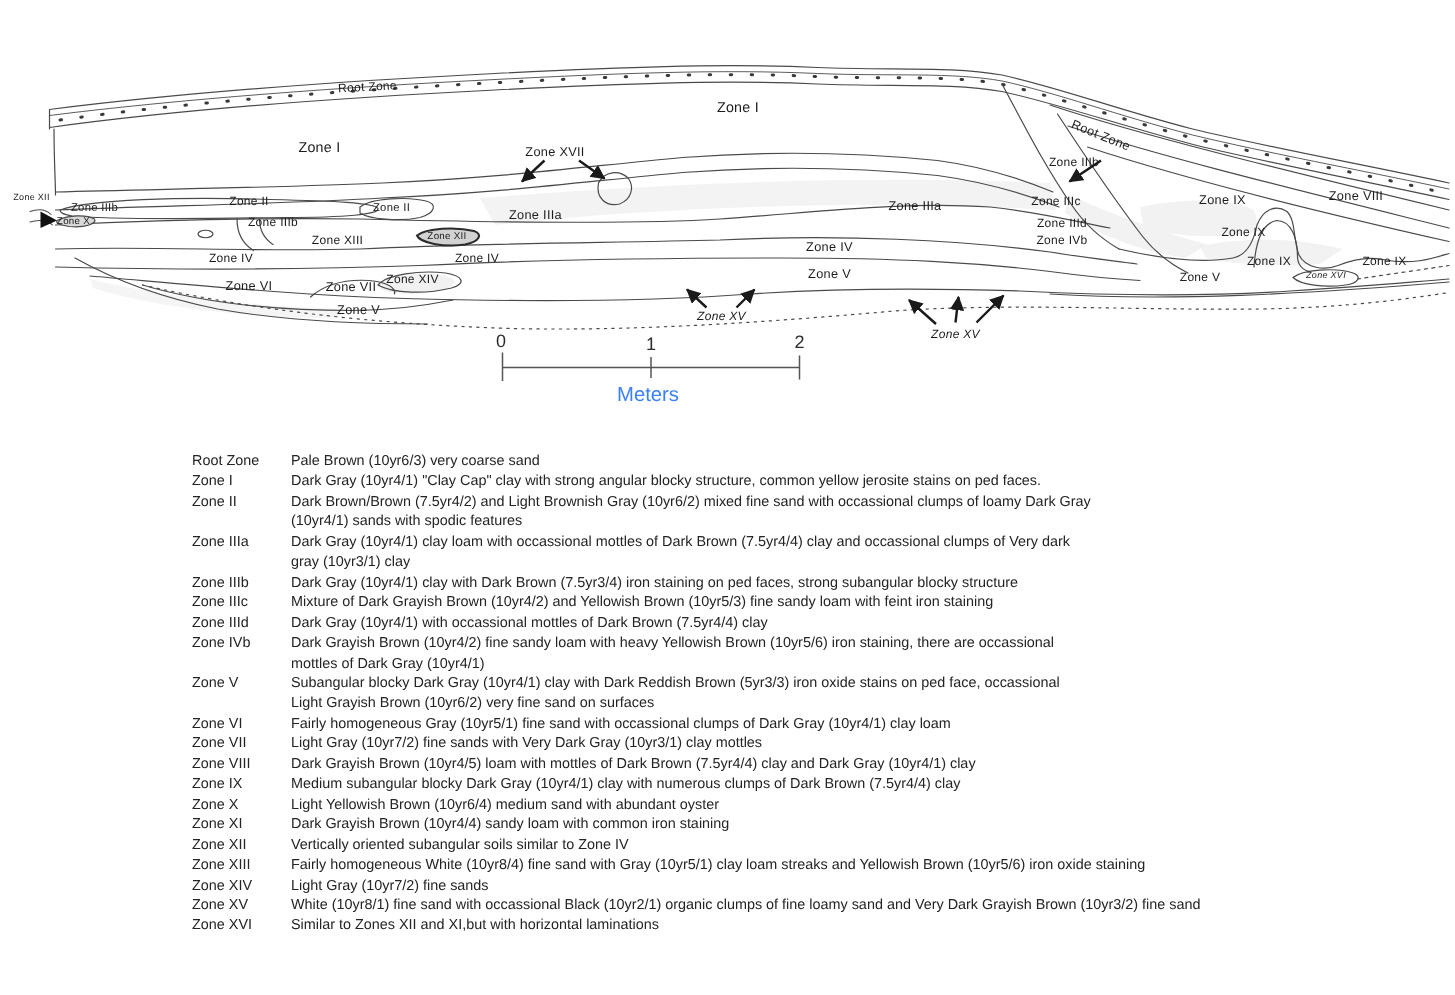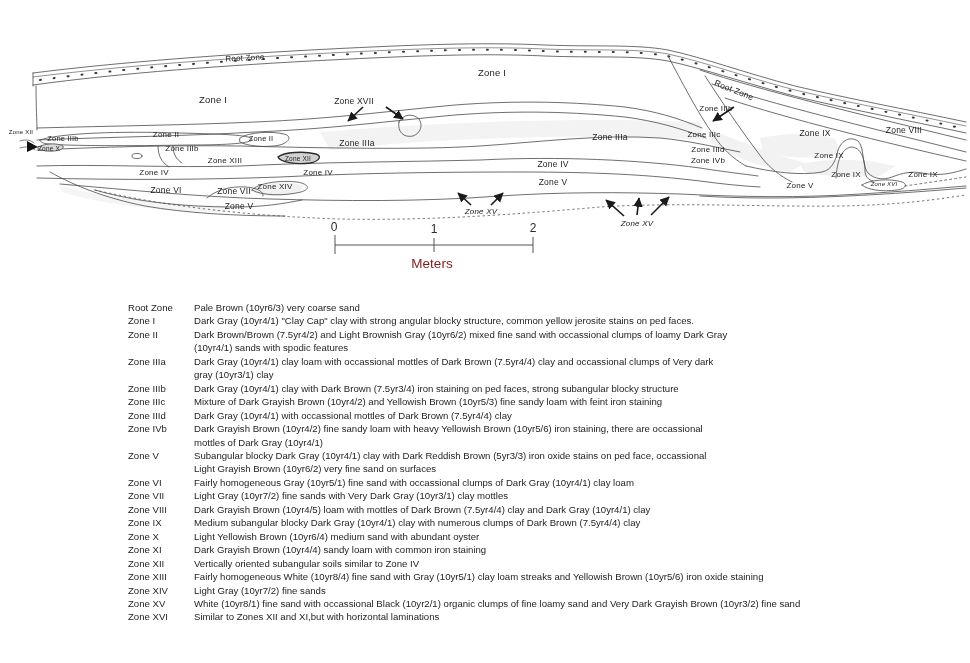--- a/index.html
+++ b/index.html
@@ -6,21 +6,21 @@
   body{width:970px;height:663px;overflow:hidden;position:relative;
        font-family:"Liberation Sans",sans-serif;color:#222;}
   .page{position:absolute;inset:0;background:#fff;}
   .diagram{position:absolute;left:0;top:0;width:970px;height:295px;}
   .diagram svg{position:absolute;left:0;top:0;}
   #diagram-labels{position:absolute;left:0;top:0;width:970px;height:295px;}
   .zlabel{position:absolute;transform:translate(-50%,-50%);white-space:nowrap;
           color:#1c1c1c;letter-spacing:.2px;}
   .zlabel.it{font-style:italic;}
   .meters-label{position:absolute;left:432px;top:263px;transform:translate(-50%,-50%);
-          font-size:13.5px;color:#7f1d1d;}
+          font-size:13.5px;color:#3b82f6;}
   .scale-num{position:absolute;transform:translate(-50%,-50%);font-size:12px;color:#2b2b2b;}
   #legend{position:absolute;left:128px;top:301px;width:842px;
           font-size:9.6px;line-height:13.45px;color:#242424;}
   .legend-row{display:grid;grid-template-columns:66px 1fr;}
   .legend-zone{white-space:nowrap;}
   .legend-desc{white-space:pre-wrap;}
 </style>
 </head>
 <body>
 
@@ -105,21 +105,21 @@
         <path d="M335,235 L335,254"></path>
         <path d="M434,238 L434,252"></path>
         <path d="M533,237 L533,253"></path>
       </g>
     </svg>
 
     <div id="diagram-labels">
         <span class="zlabel" style="left: 245px; top: 58px; font-size: 8px; transform: translate(-50%, -50%) rotate(-3deg);">Root Zone</span>
         <span class="zlabel" style="left: 213px; top: 99px; font-size: 9.5px;">Zone I</span>
         <span class="zlabel" style="left: 492px; top: 72px; font-size: 9.5px;">Zone I</span>
-        <span class="zlabel" style="left: 354px; top: 101px; font-size: 8.5px;">Zone XVII</span>
+        <span class="zlabel" style="left: 370px; top: 101px; font-size: 8.5px;">Zone XVII</span>
         <span class="zlabel" style="left: 166px; top: 134px; font-size: 8px;">Zone II</span>
         <span class="zlabel" style="left: 261px; top: 138px; font-size: 7.5px;">Zone II</span>
         <span class="zlabel" style="left: 21px; top: 132px; font-size: 6px;">Zone XII</span>
         <span class="zlabel" style="left: 63px; top: 138px; font-size: 7.5px;">Zone IIIb</span>
         <span class="zlabel" style="left: 49px; top: 148px; font-size: 6.5px;">Zone X</span>
         <span class="zlabel" style="left: 182px; top: 148px; font-size: 8px;">Zone IIIb</span>
         <span class="zlabel" style="left: 357px; top: 143px; font-size: 8.5px;">Zone IIIa</span>
         <span class="zlabel" style="left: 610px; top: 137px; font-size: 8.5px;">Zone IIIa</span>
         <span class="zlabel" style="left: 225px; top: 160px; font-size: 8px;">Zone XIII</span>
         <span class="zlabel" style="left: 298px; top: 158px; font-size: 6.5px;">Zone XII</span>

